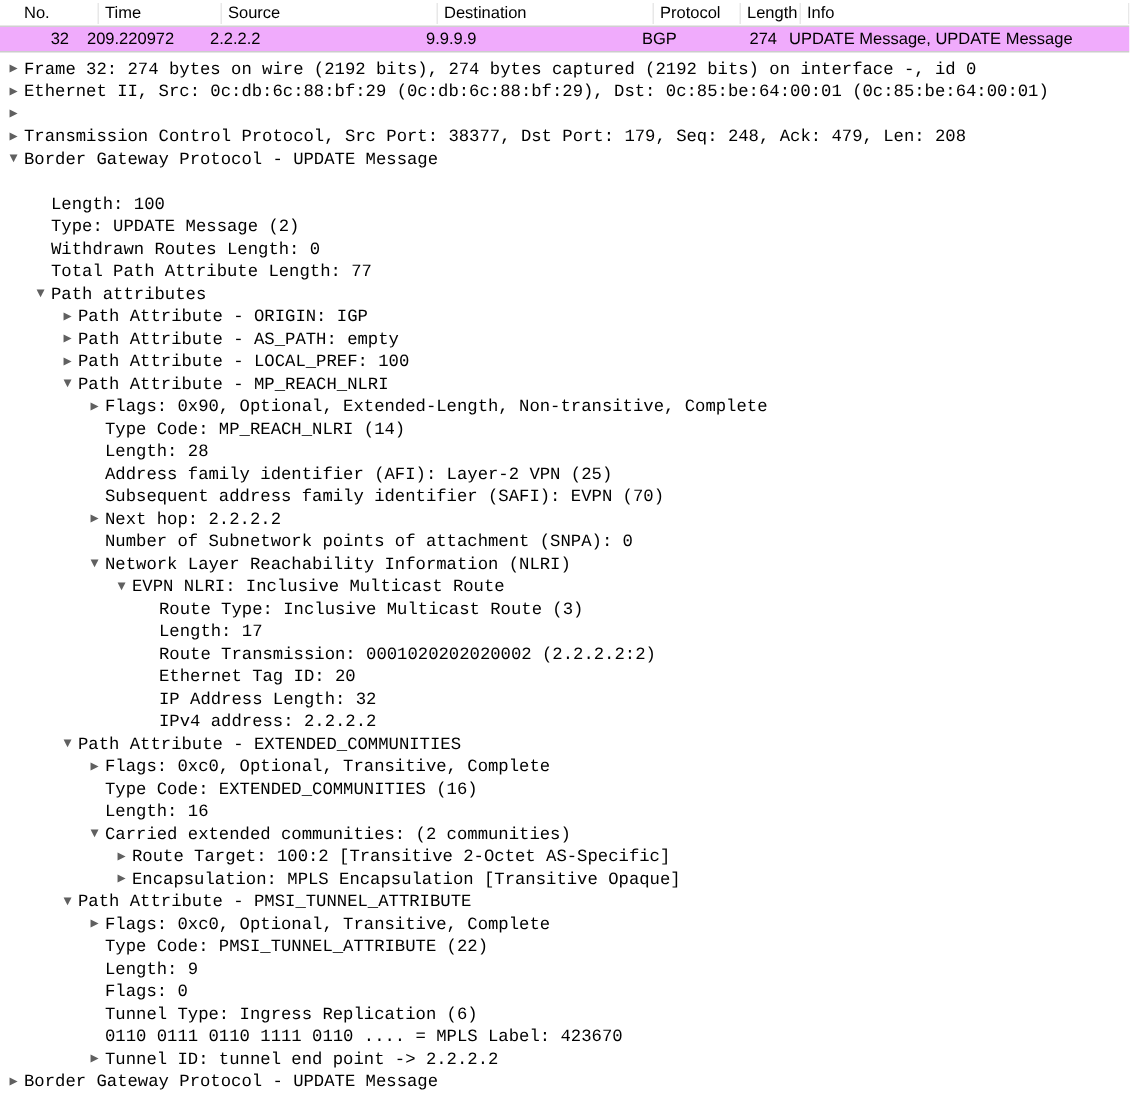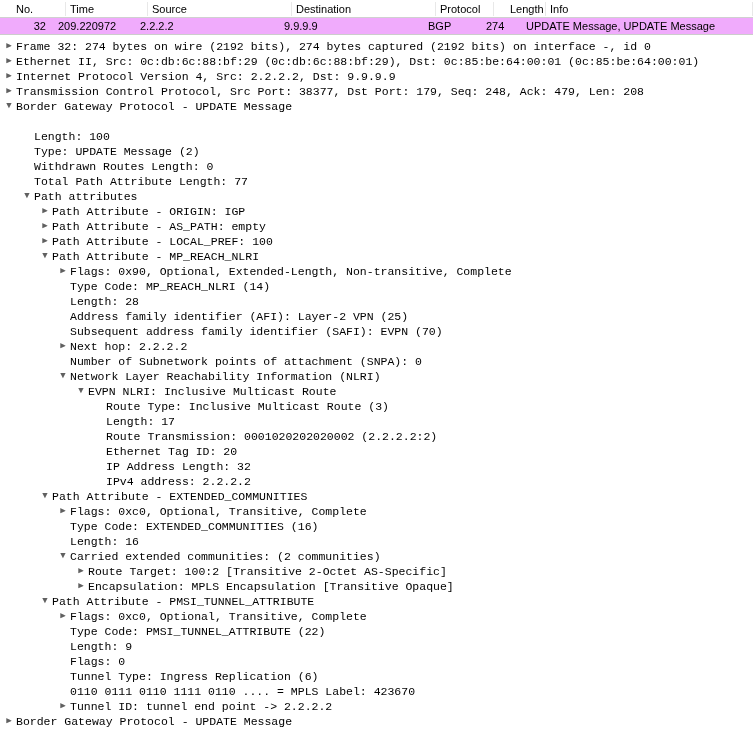--- a/index.html
+++ b/index.html
@@ -38,21 +38,21 @@
     .packet-row .col {
       padding: 0 4px;
       white-space: nowrap;
       overflow: hidden;
     }
     .col-no { width: 54px; text-align: right; padding-right: 8px !important; }
     .col-time { width: 82px; }
     .col-source { width: 144px; }
     .col-dest { width: 144px; }
     .col-proto { width: 58px; }
-    .col-len { width: 40px; text-align: left; }
+    .col-len { width: 40px; text-align: right; }
     .col-info { flex: 1; }
     .details-pane {
       padding: 4px 0 4px 0;
       font-family: Consolas, "Courier New", monospace;
       font-size: 11.5px;
       line-height: 15px;
     }
     .tree-row {
       display: flex;
       align-items: center;
@@ -79,21 +79,21 @@
 </head>
 <body>
 
 <div class="packet-list">
   <div class="packet-header">
     <div class="col col-no" style="text-align:left;">No.</div>
     <div class="col col-time">Time</div>
     <div class="col col-source">Source</div>
     <div class="col col-dest">Destination</div>
     <div class="col col-proto">Protocol</div>
-    <div class="col col-len" style="text-align:left;margin-left:12px;">Length</div>
+    <div class="col col-len" style="text-align:left;">Length</div>
     <div class="col col-info">Info</div>
   </div>
   <div class="packet-row">
     <div class="col col-no">32</div>
     <div class="col col-time">209.220972</div>
     <div class="col col-source">2.2.2.2</div>
     <div class="col col-dest">9.9.9.9</div>
     <div class="col col-proto">BGP</div>
     <div class="col col-len">274</div>
     <div class="col col-info">UPDATE Message, UPDATE Message</div>
@@ -104,21 +104,20 @@
     <div class="tree-row indent-0">
       <span class="toggle">▶</span>
       <span>Frame 32: 274 bytes on wire (2192 bits), 274 bytes captured (2192 bits) on interface -, id 0</span>
     </div>
     <div class="tree-row indent-0">
       <span class="toggle">▶</span>
       <span>Ethernet II, Src: 0c:db:6c:88:bf:29 (0c:db:6c:88:bf:29), Dst: 0c:85:be:64:00:01 (0c:85:be:64:00:01)</span>
     </div>
     <div class="tree-row indent-0">
       <span class="toggle">▶</span>
-      <span>Internet Protocol Version 4, Src: 2.2.2.2, Dst: 9.9.9.9</span>
     </div>
     <div class="tree-row indent-0">
       <span class="toggle">▶</span>
       <span>Transmission Control Protocol, Src Port: 38377, Dst Port: 179, Seq: 248, Ack: 479, Len: 208</span>
     </div>
     <div class="tree-row indent-0">
       <span class="toggle">▼</span>
       <span>Border Gateway Protocol - UPDATE Message</span>
     </div>
     <div class="tree-row indent-1">

